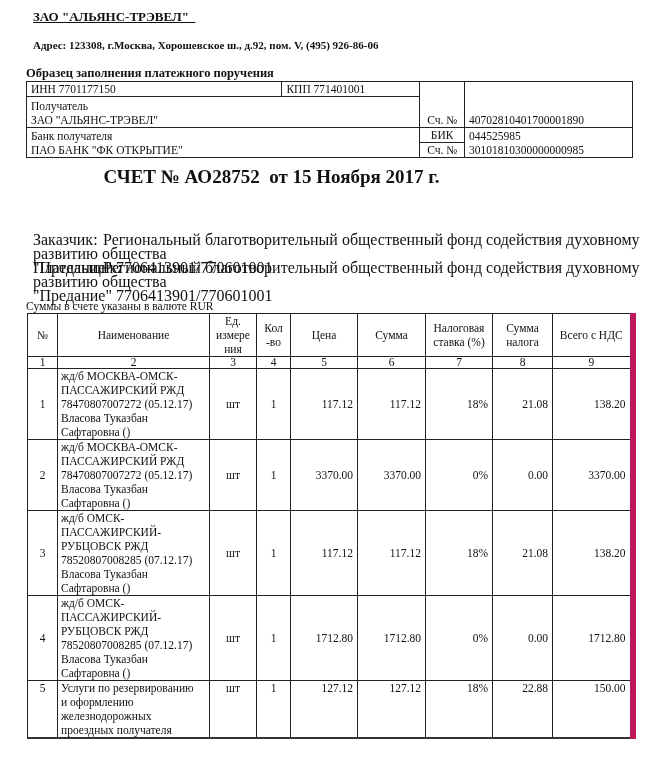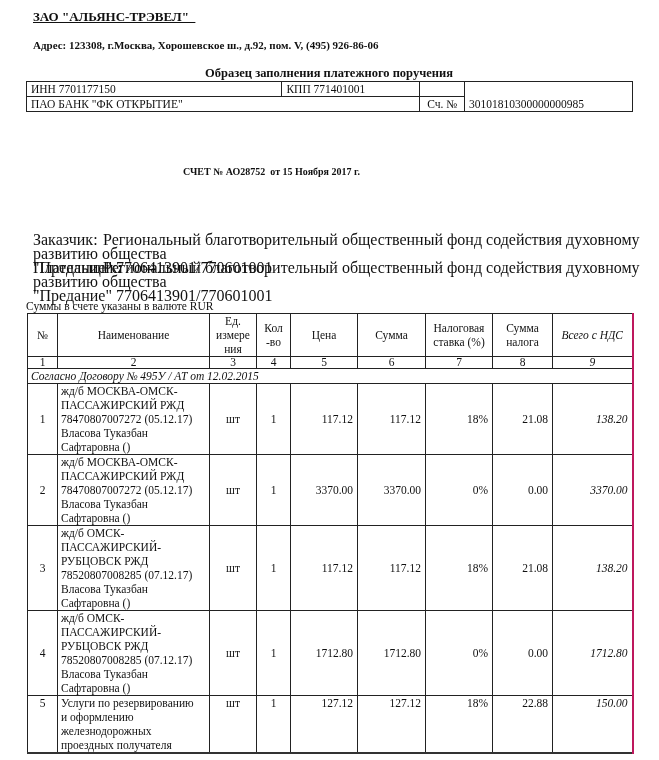--- a/index.html
+++ b/index.html
@@ -1,41 +1,41 @@
 <!DOCTYPE html>
 <html><head>
 <meta charset="utf-8">
 <style>
   html, body { margin:0; padding:0; background:#fff; }
   body { width:659px; height:760px; position:relative; overflow:hidden;
          font-family:"Liberation Serif","DejaVu Serif",serif; color:#111; }
   .abs { position:absolute; }
   .company { left:33px; top:9px; font-size:13px; font-weight:bold; text-decoration:underline; white-space:pre; }
   .address { left:33px; top:39px; font-size:11px; font-weight:bold; }
-  .pay-title { left:26px; width:606px; top:66px; text-align:center; font-size:12.5px; font-weight:bold; }
+  .pay-title { left:26px; width:606px; top:66px; font-size:12.5px; font-weight:bold; }
   table { border-collapse:collapse; }
   .pay { position:absolute; left:26px; top:81px; width:607px; font-size:11.5px; }
   .pay td { border:1px solid #222; padding:0 4px; line-height:14px; vertical-align:bottom; }
   .pay .nb-b { border-bottom:none; }
   .pay .nb-t { border-top:none; }
   .pay .center { text-align:center; padding:0; }
-  .invoice-title { left:0; width:543px; top:166px; text-align:center; font-size:10px; font-weight:bold; white-space:pre; }
+  .invoice-title { left:0; width:543px; top:166px; text-align:center; font-size:19px; font-weight:bold; white-space:pre; }
   .party { left:33px; font-size:16px; line-height:14px; width:610px; }
   .party .lab { display:inline-block; }
   .currency { left:26px; top:300px; font-size:11.5px; }
   .main { position:absolute; left:27px; top:313px; width:605px; font-size:11.5px; table-layout:fixed; }
   .main td, .main th { border:1px solid #222; line-height:14px; padding:0 3px; font-weight:normal; }
   .main th { text-align:center; vertical-align:middle; height:41px; }
   .main .num-row td { text-align:center; height:11px; line-height:11px; }
   .main .contract td { height:14px; }
   .main td.c { text-align:center; }
   .main td.r { text-align:right; padding-right:4px; }
   .main td.mid { vertical-align:middle; }
   .main tr.last td { vertical-align:top; }
-  .main .outer-r { border-right:2px solid #be185d;font-style:italic; }
+  .main .outer-r { border-right:6px solid #be185d; }
 </style>
 </head>
 <body>
 
 <div class="abs company">ЗАО "АЛЬЯНС-ТРЭВЕЛ"  </div>
 <div class="abs address">Адрес: 123308, г.Москва, Хорошевское ш., д.92, пом. V, (495) 926-86-06</div>
 
 <div class="abs pay-title">Образец заполнения платежного поручения</div>
 
 <table class="pay">
@@ -44,20 +44,33 @@
       <col style="width:138px">
       <col style="width:45px">
       <col style="width:168px">
     </colgroup>
   <tbody>
       <tr style="height:15px">
     <td>ИНН 7701177150</td>
     <td>КПП 771401001</td>
     <td class="nb-b" rowspan="1"></td>
     <td class="nb-b"></td>
+  </tr>
+  <tr style="height:31px">
+    <td colspan="2">
+      <div>Получатель</div>
+      <div>ЗАО "АЛЬЯНС-ТРЭВЕЛ"</div>
+    </td>
+    <td class="center nb-t">Сч. №</td>
+    <td class="nb-t">40702810401700001890</td>
+  </tr>
+  <tr style="height:15px">
+    <td colspan="2" class="nb-b">Банк получателя</td>
+    <td class="center">БИК</td>
+    <td class="nb-b">044525985</td>
   </tr>
   <tr style="height:15px">
     <td colspan="2" class="nb-t">ПАО БАНК "ФК ОТКРЫТИЕ"</td>
     <td class="center">Сч. №</td>
     <td class="nb-t">30101810300000000985</td>
   </tr>
 </tbody>
   </table>
 
 <div class="abs invoice-title">СЧЕТ № АО28752  от 15 Ноября 2017 г.</div>
@@ -103,23 +116,20 @@
       <td>3</td>
       <td>4</td>
       <td>5</td>
       <td>6</td>
       <td>7</td>
       <td>8</td>
       <td class="outer-r">9</td>
     </tr>
   </thead>
   <tbody id="rows">
-    <tr class="contract">
-      <td colspan="9" class="outer-r">Согласно Договору № 495У / АТ от 12.02.2015</td>
-    </tr>
   <tr style="height: 70px;">
         <td class="c mid">1</td>
         <td class=" mid">
           <div>жд/б МОСКВА-ОМСК-</div>
           <div>ПАССАЖИРСКИЙ РЖД</div>
           <div>78470807007272 (05.12.17)</div>
           <div>Власова Туказбан</div>
           <div>Сафтаровна ()</div>
         </td>
         <td class="c mid">шт</td>

